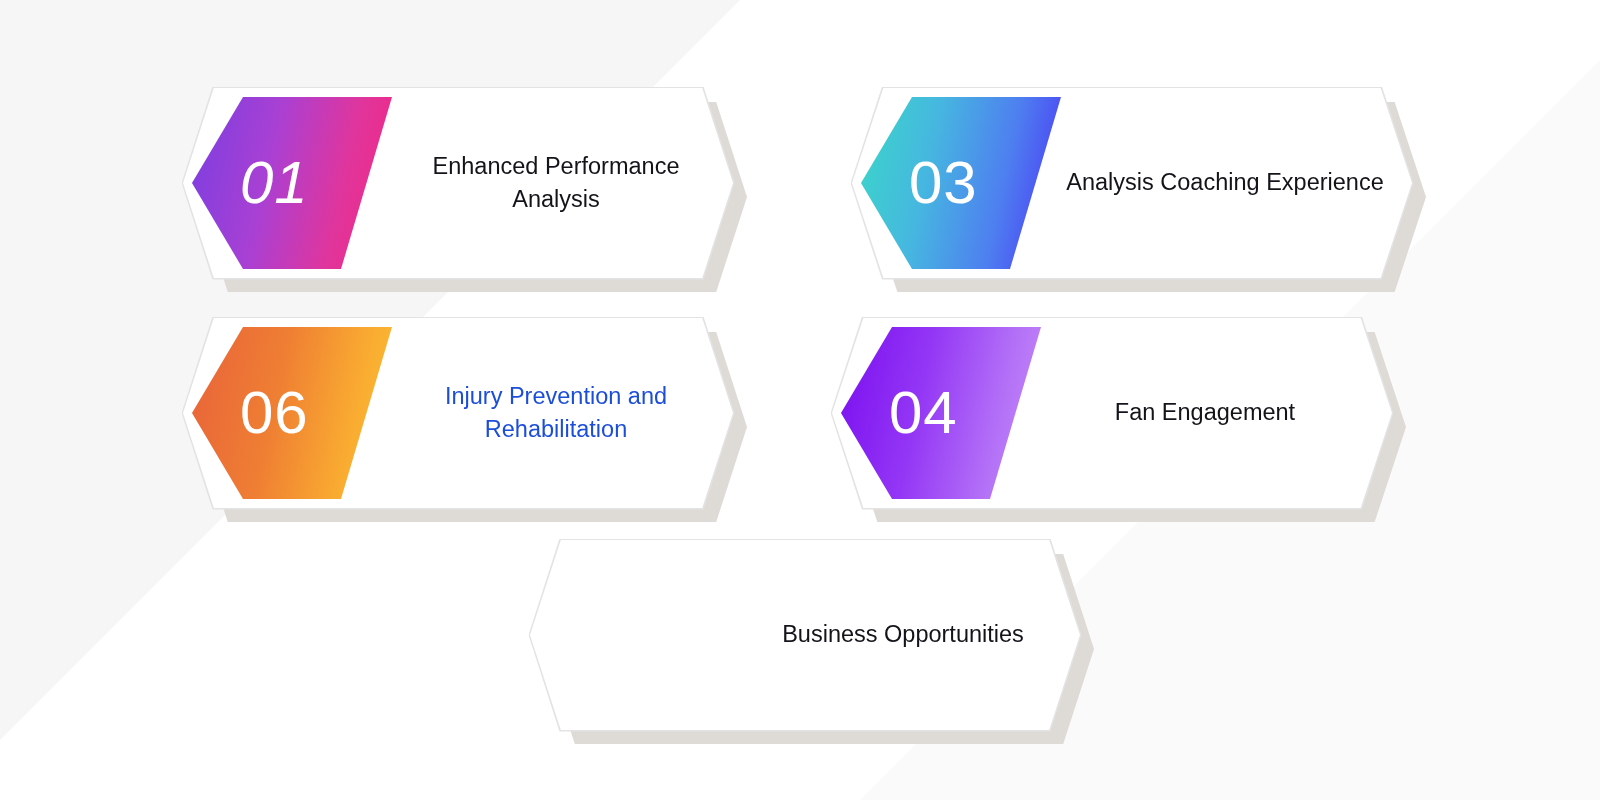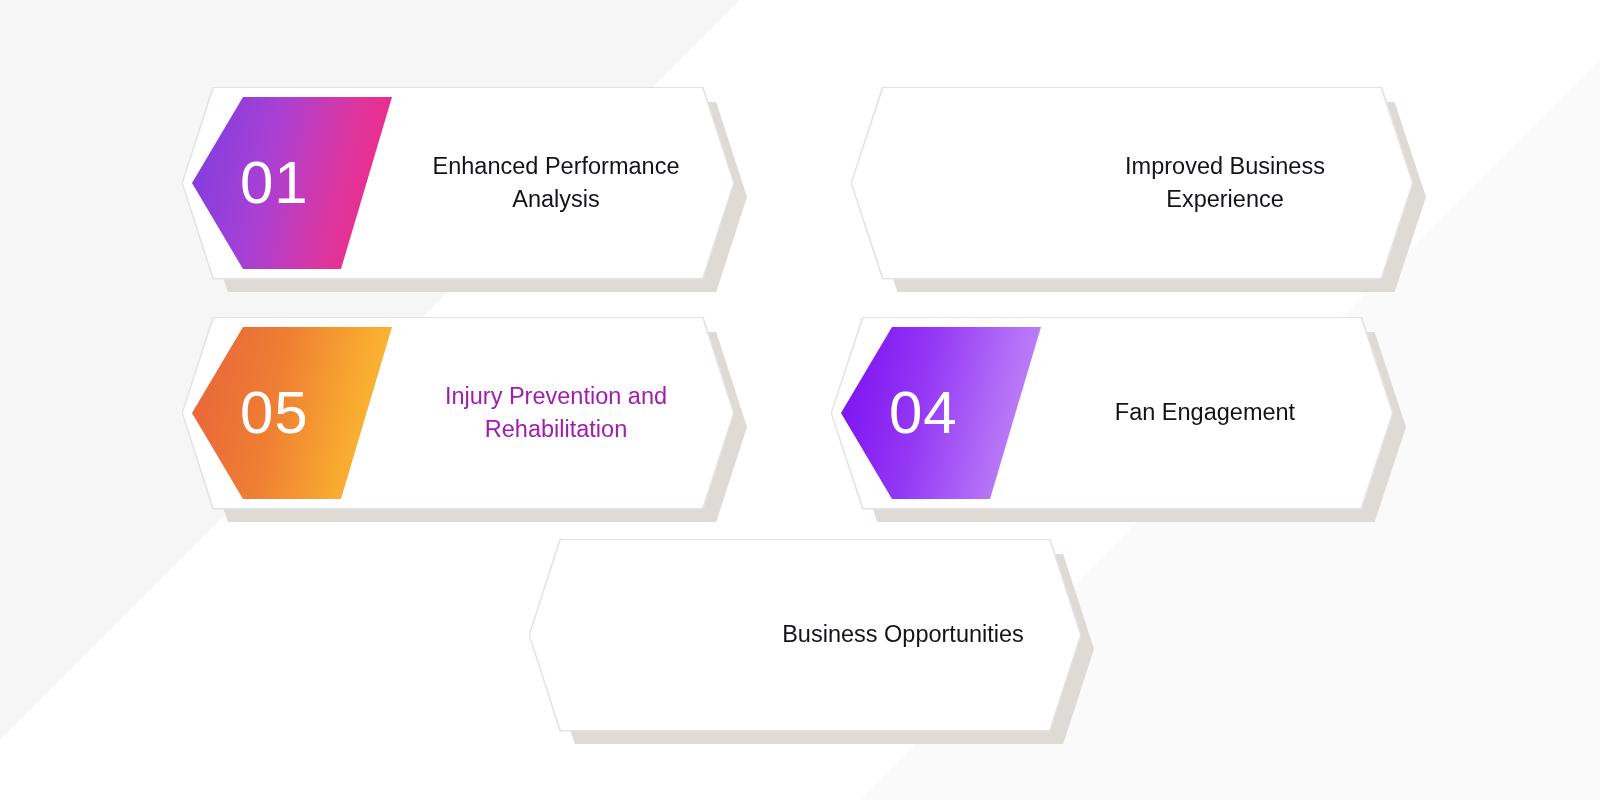--- a/index.html
+++ b/index.html
@@ -135,41 +135,44 @@
       <rect x="0" y="0" width="1600" height="800" fill="#ffffff"></rect>
       <polygon points="0,0 740,0 0,740" fill="#f6f6f7"></polygon>
       <polygon points="1600,60 1600,800 860,800" fill="#fafafb"></polygon>
     </svg>
   </div>
 
   <div class="card" id="card-1">
     <div class="card-shadow" style="background: rgb(222, 218, 214);"></div>
     <div class="card-ring" style="background: rgb(227, 227, 227);"></div>
     <div class="card-body" style="background: rgb(255, 255, 255);"></div>
-    <div class="badge" style="background:linear-gradient(102deg, #7a3ee0 0%, #a940d4 38%, #e0359c 72%, #f5257f 100%);">
+    <div class="badge" style="background:linear-gradient(102deg, #7a3ee0 0%, #a940d4 38%, #e0359c 72%, #f5257f 100%);font-style:italic;">
       <span class="badge-num" style="color: rgb(255, 255, 255);">01</span>
     </div>
     <div class="card-label" style="color: rgb(19, 19, 26);">Enhanced Performance Analysis</div>
   </div>
 
   <div class="card" id="card-2">
     <div class="card-shadow" style="background: rgb(222, 218, 214);"></div>
     <div class="card-ring" style="background: rgb(227, 227, 227);"></div>
     <div class="card-body" style="background: rgb(255, 255, 255);"></div>
     <div class="badge" style="background:linear-gradient(102deg, #e8623a 0%, #ef7f33 42%, #f9ab31 76%, #fbc132 100%);">
-      <span class="badge-num" style="color: rgb(255, 255, 255);">05</span>
+      <span class="badge-num" style="color: rgb(255, 255, 255);">06</span>
     </div>
-    <div class="card-label" style="color: #a21caf;">Injury Prevention and Rehabilitation</div>
+    <div class="card-label" style="color: #1d4ed8;">Injury Prevention and Rehabilitation</div>
   </div>
 
   <div class="card wide" id="card-3">
     <div class="card-shadow" style="background: rgb(222, 218, 214);"></div>
     <div class="card-ring" style="background: rgb(227, 227, 227);"></div>
     <div class="card-body" style="background: rgb(255, 255, 255);"></div>
-    <div class="card-label" style="color: rgb(19, 19, 26);">Improved Business Experience</div>
+    <div class="badge" style="background:linear-gradient(102deg, #3ad7c8 0%, #46b7e0 34%, #4e7ff0 68%, #4b2ef5 100%);">
+      <span class="badge-num" style="color: rgb(255, 255, 255);">03</span>
+    </div>
+    <div class="card-label" style="color: rgb(19, 19, 26);">Analysis Coaching Experience</div>
   </div>
 
   <div class="card wide" id="card-4">
     <div class="card-shadow" style="background: rgb(222, 218, 214);"></div>
     <div class="card-ring" style="background: rgb(227, 227, 227);"></div>
     <div class="card-body" style="background: rgb(255, 255, 255);"></div>
     <div class="badge" style="background:linear-gradient(102deg, #7a0ef0 0%, #9437f5 40%, #b472f7 76%, #c88ef7 100%);text-align:right;">
       <span class="badge-num" style="color: rgb(255, 255, 255);">04</span>
     </div>
     <div class="card-label" style="color: rgb(19, 19, 26);">Fan Engagement</div>

